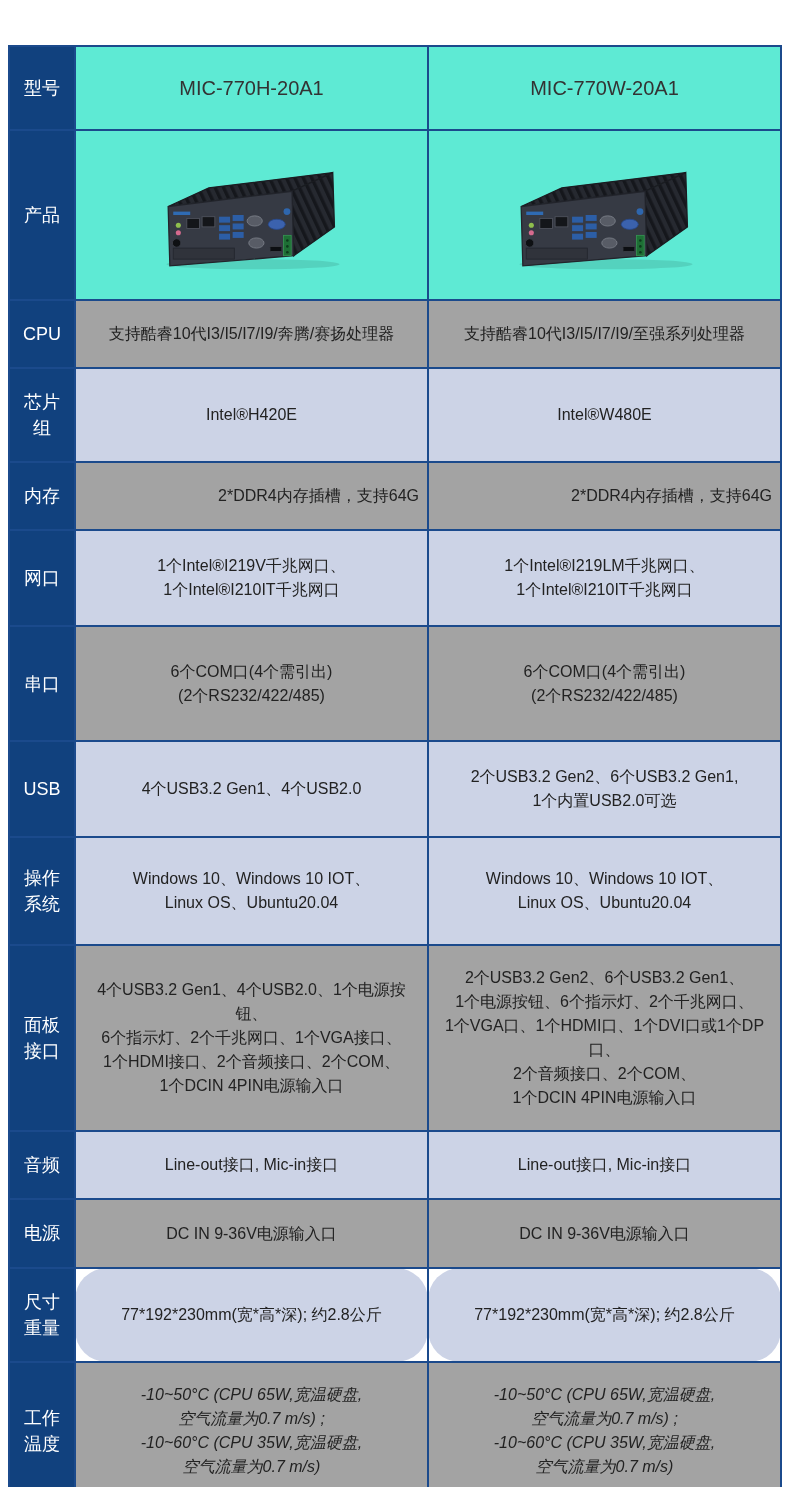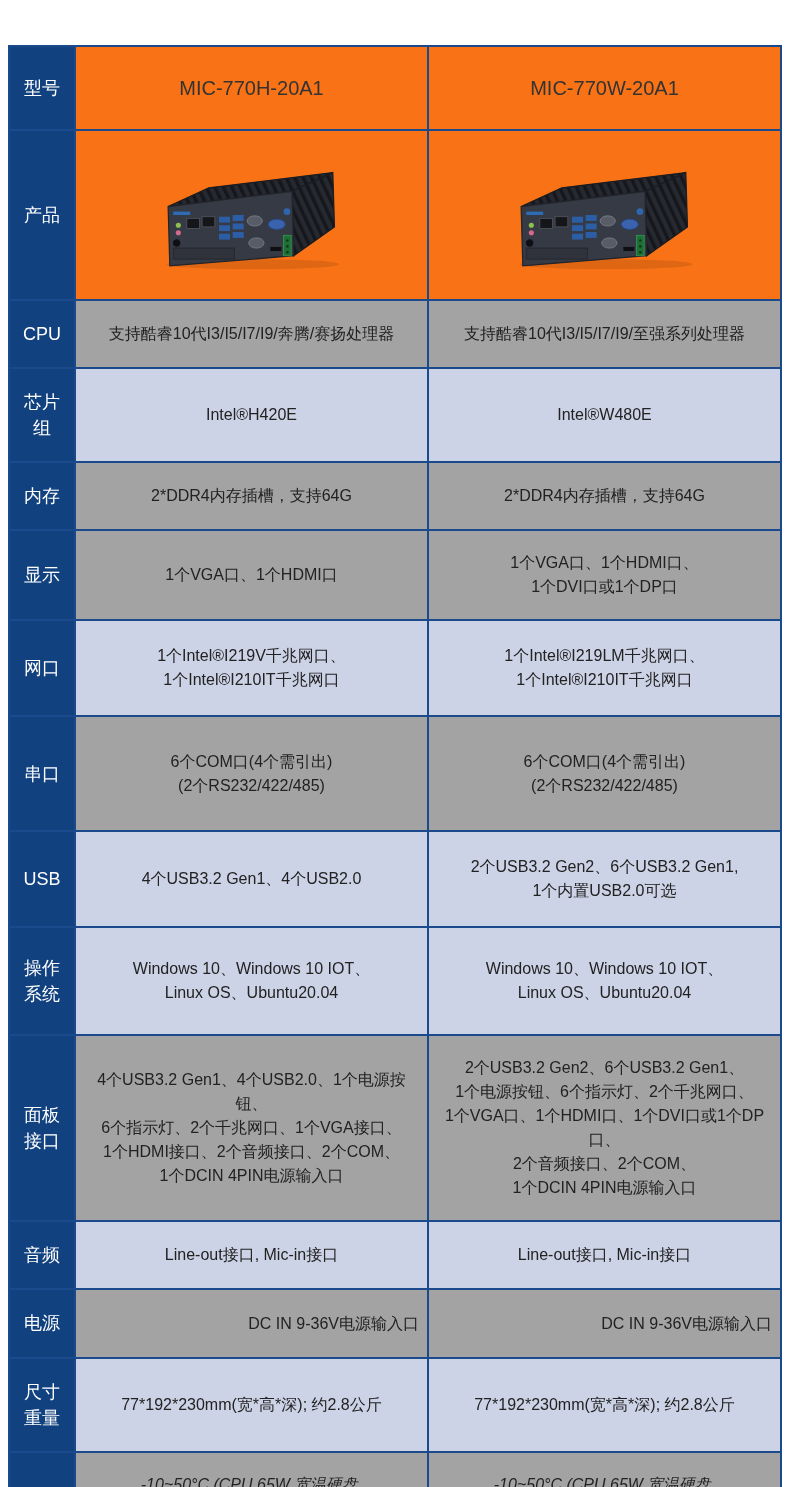--- a/index.html
+++ b/index.html
@@ -31,39 +31,39 @@
     white-space:pre-line;
     line-height:1.45;
     padding:4px 2px;
   }
   td.cell{
     font-size:16px;
     line-height:1.5;
     white-space:pre-line;
     color:#222222;
   }
-  tr.r-white td{background:#f97316;}
+  tr.r-white td{background:#5eead4;}
   tr.r-light td{background:#a3a3a3;}
   tr.r-dark  td{background:#ccd3e6;}
   tr.h-model td{height:84px;font-size:20px;color:#333;}
   tr.h-product td{height:124px;padding:4px 0;}
   tr.h-cpu td{height:50px;}
   tr.h-chipset td{height:30px;margin-left:15px;}
-  tr.h-memory td{height:30px;}
+  tr.h-memory td{height:30px;text-align:right;}
   tr.h-storage td{height:30px;}
   tr.h-display td{height:62px;}
   tr.h-lan td{height:96px;}
   tr.h-serial td{height:115px;}
   tr.h-usb td{height:96px;}
   tr.h-expansion td{height:96px;}
   tr.h-os td{height:108px;}
   tr.h-panel td{height:168px;}
   tr.h-audio td{height:36px;}
-  tr.h-power td{height:54px;text-align:right;}
-  tr.h-size td{height:56px;}
+  tr.h-power td{height:54px;}
+  tr.h-size td{height:56px;border-radius:32px;}
   tr.h-temp td{height:104px;font-style:italic;}
   .pc-svg{height:112px;display:block;margin:0 auto;}
 </style>
 </head>
 <body>
 
 <svg width="0" height="0" style="position:absolute">
   <defs>
     <pattern id="fins" width="9" height="9" patternUnits="userSpaceOnUse" patternTransform="rotate(-25)">
       <rect width="9" height="9" fill="#262930"></rect>
@@ -141,26 +141,20 @@
       <td class="cell">Intel®W480E</td>
     </tr>
 
     <tr class="r-light h-memory">
       <th class="label">内存</th>
       <td class="cell">2*DDR4内存插槽，支持64G</td>
       <td class="cell">2*DDR4内存插槽，支持64G</td>
     </tr>
 
 
-    <tr class="r-light h-display">
-      <th class="label">显示</th>
-      <td class="cell">1个VGA口、1个HDMI口</td>
-      <td class="cell">1个VGA口、1个HDMI口、
-1个DVI口或1个DP口</td>
-    </tr>
 
     <tr class="r-dark h-lan">
       <th class="label">网口</th>
       <td class="cell">1个Intel®I219V千兆网口、
 1个Intel®I210IT千兆网口</td>
       <td class="cell">1个Intel®I219LM千兆网口、
 1个Intel®I210IT千兆网口</td>
     </tr>
 
     <tr class="r-light h-serial">

